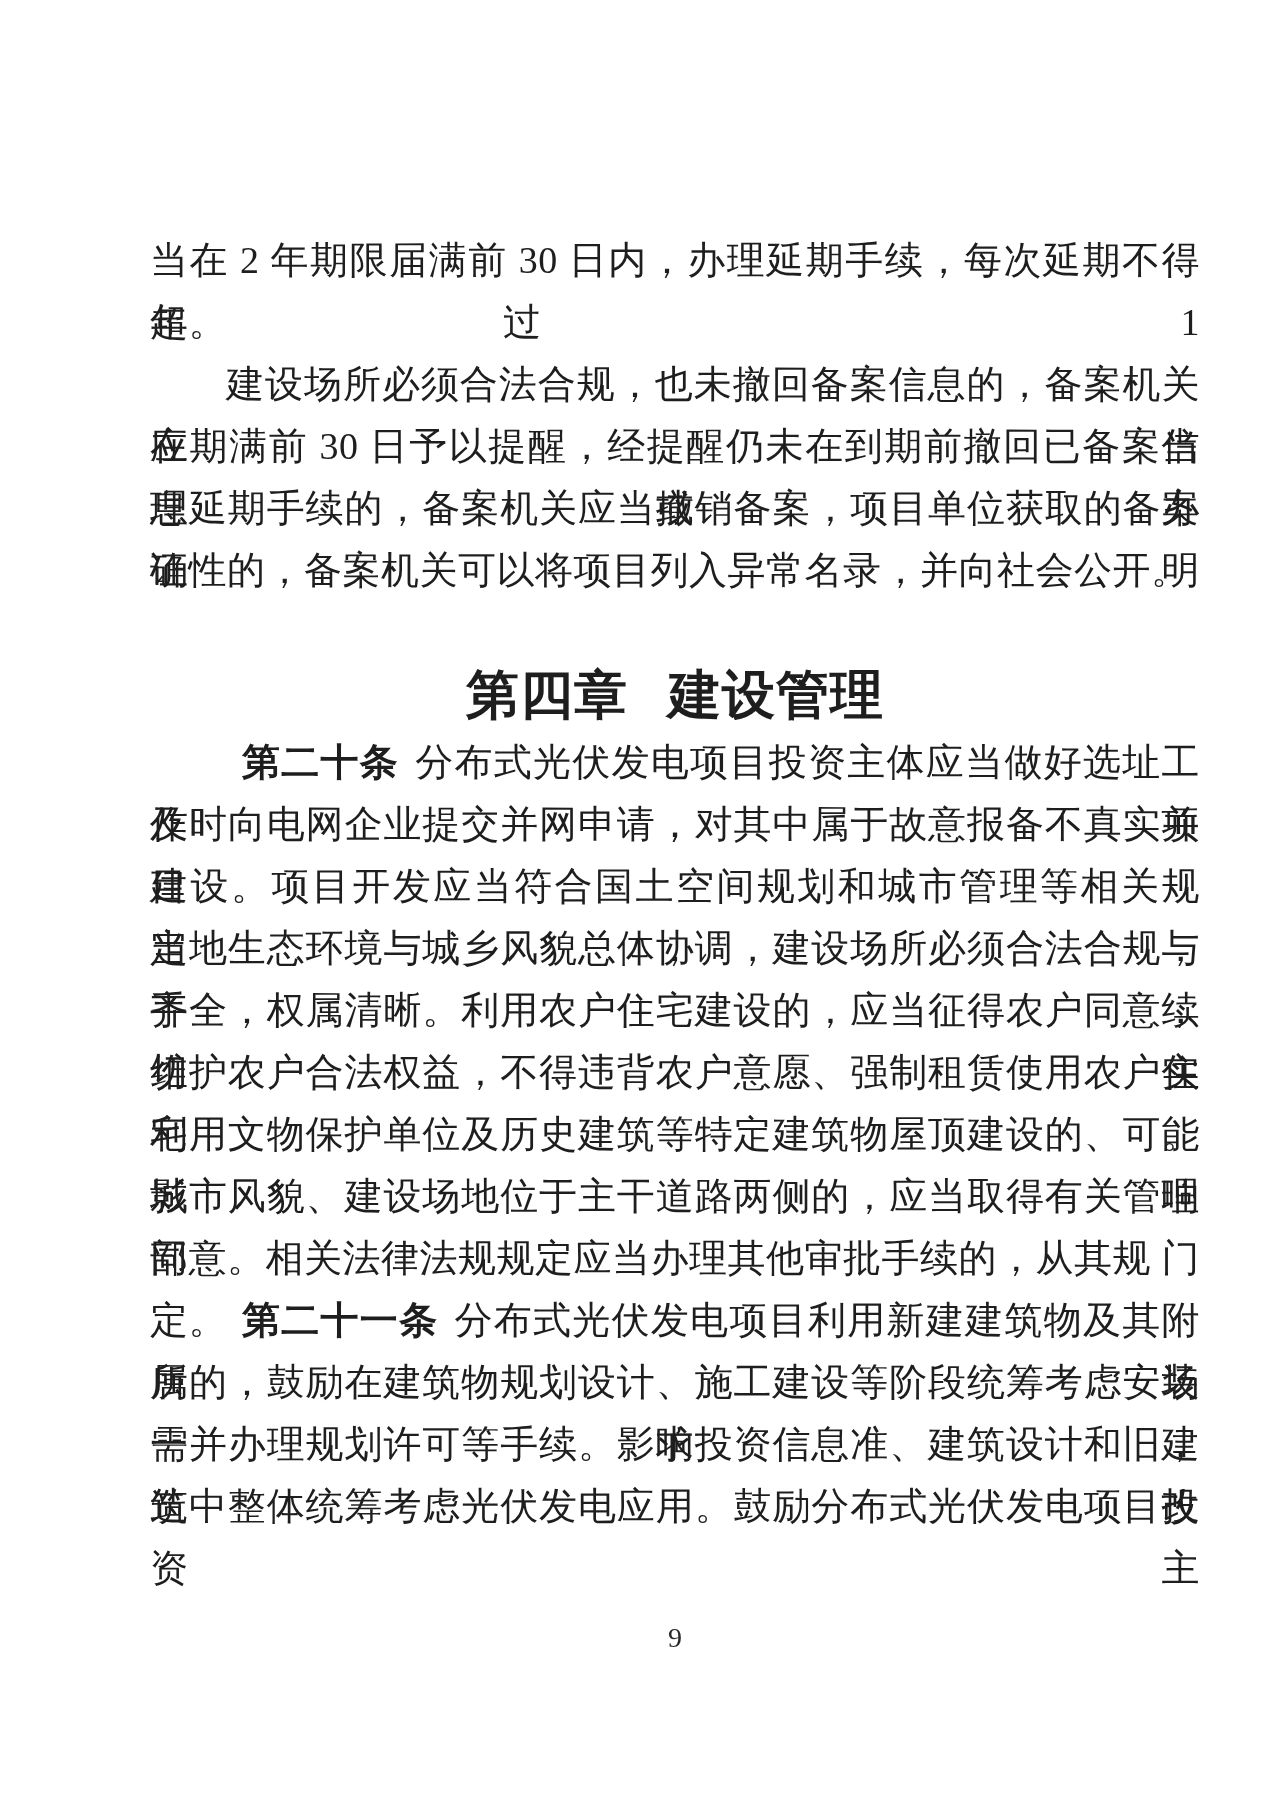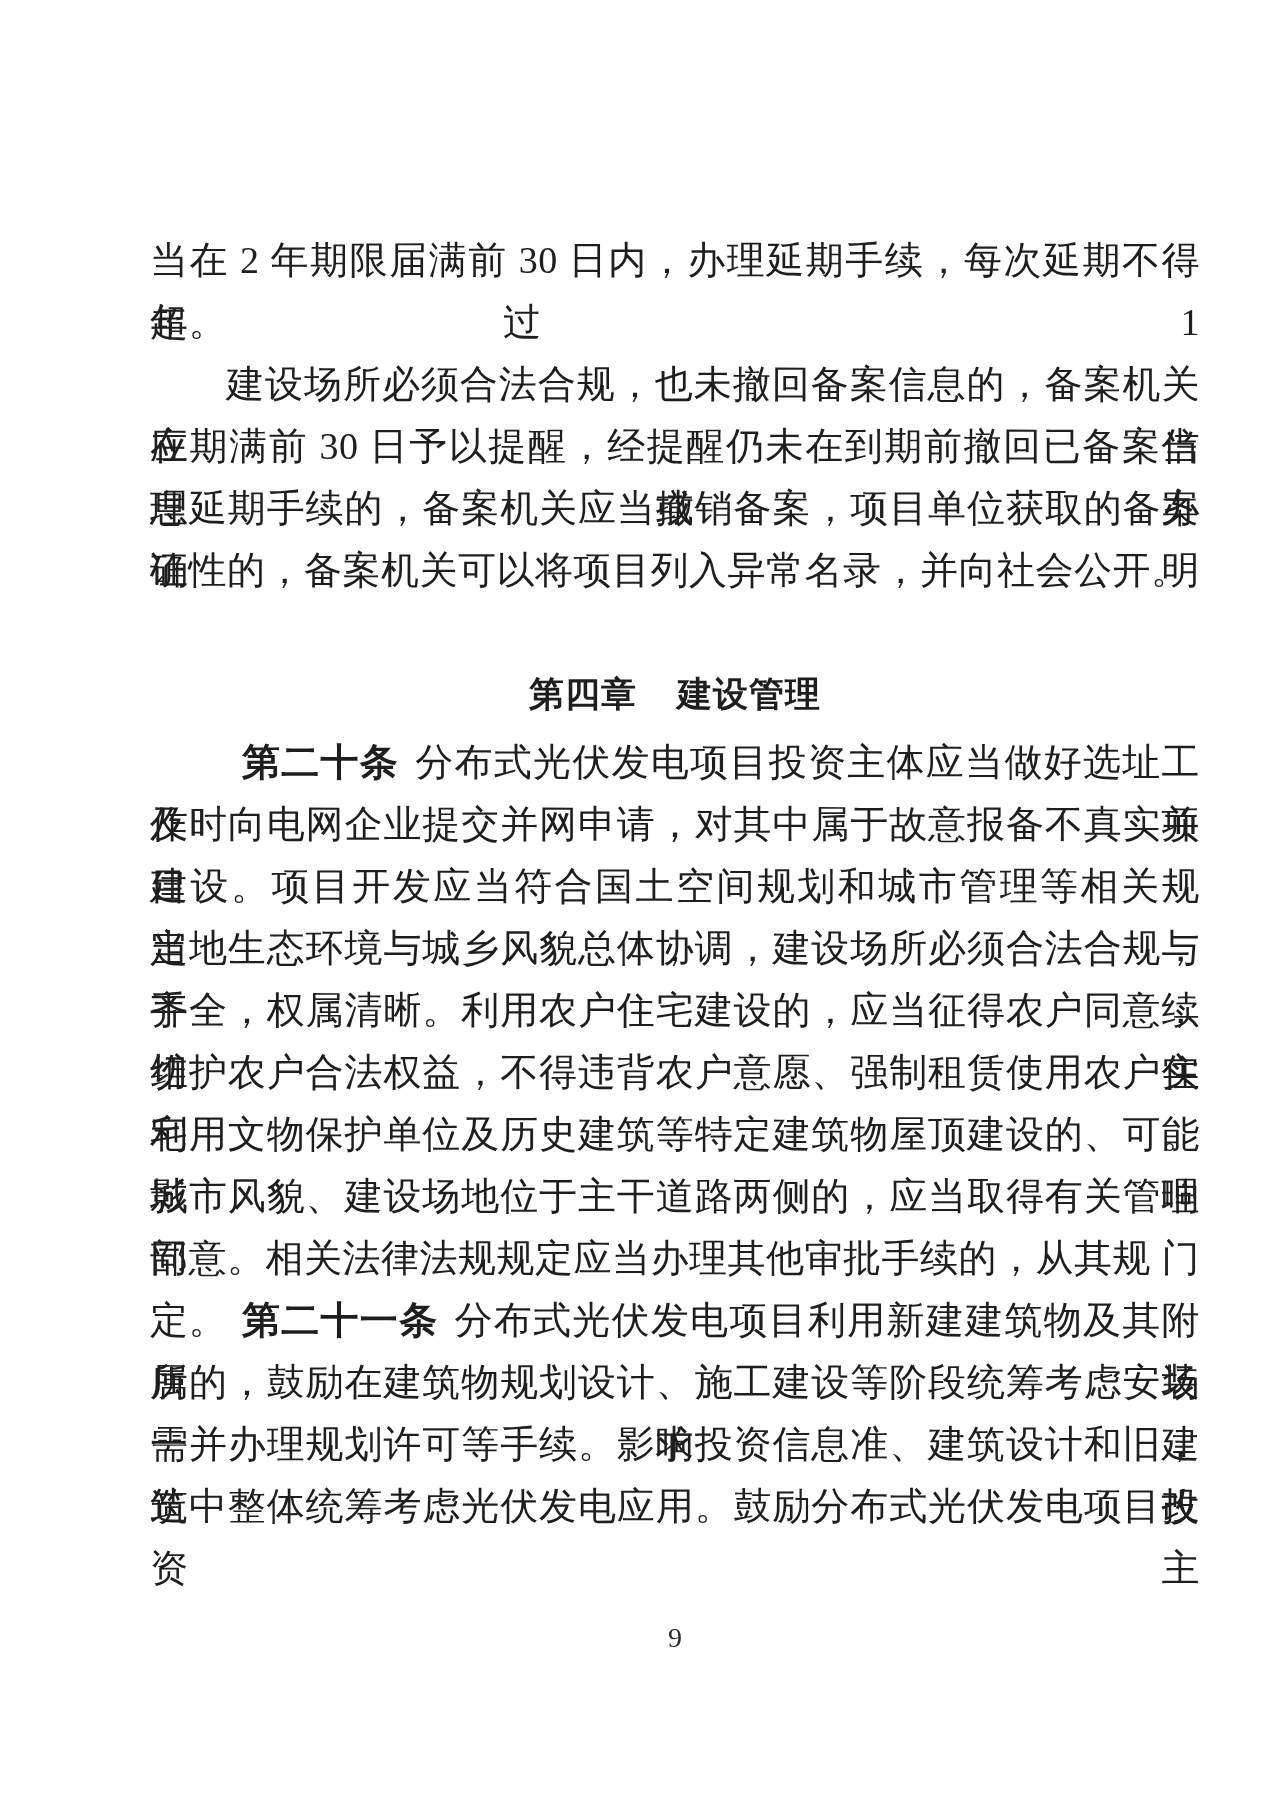--- a/index.html
+++ b/index.html
@@ -39,21 +39,21 @@
   }
   .indent {
     text-indent: 76px; 
   }
   .article-label {
     font-weight: 700;
     margin-right: 16px;
     margin-left: 16px;
   }
   .chapter-heading {
-    font-size: 35px;
+    font-size: 53px;
     font-weight: 700;
     text-align: center;
     line-height: 62px;
     height: 62px;
     margin: 63px 0 5px 0;
     letter-spacing: 1px;
   }
   .chapter-heading .gap {
     display: inline-block;
     width: 40px;

